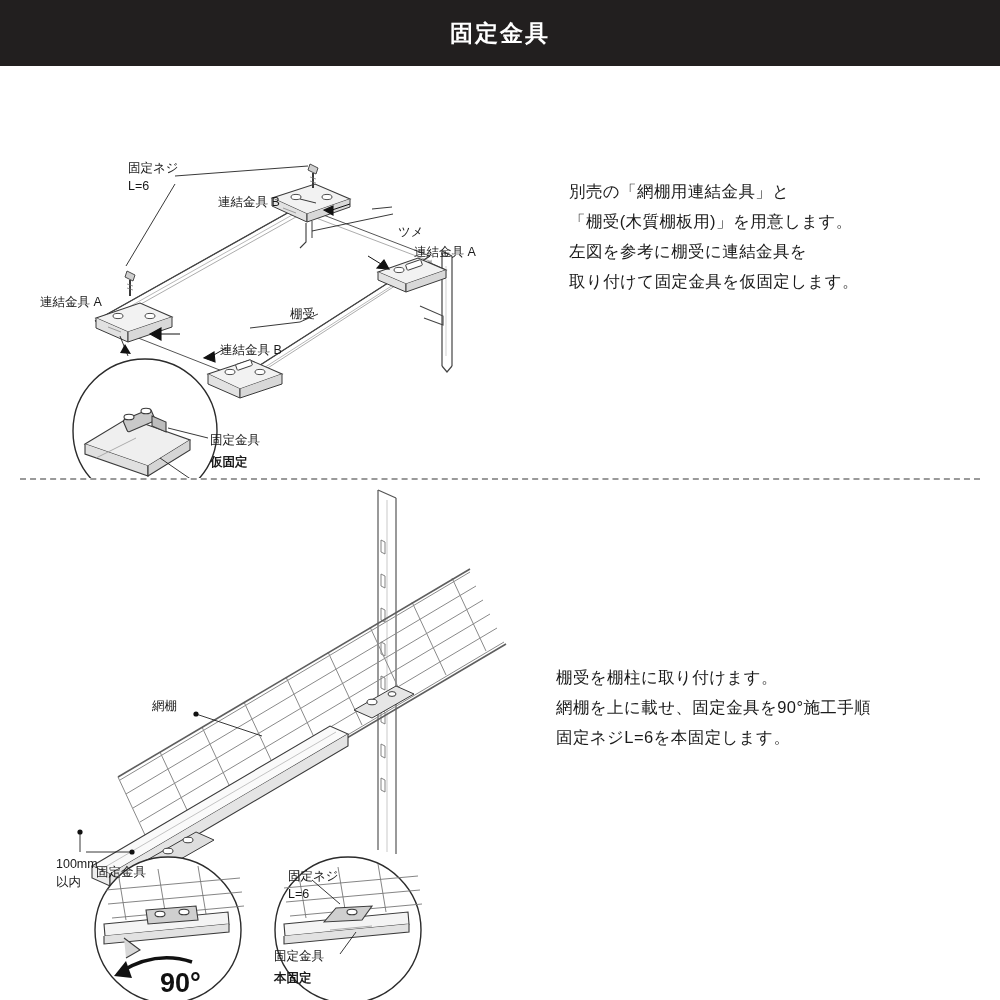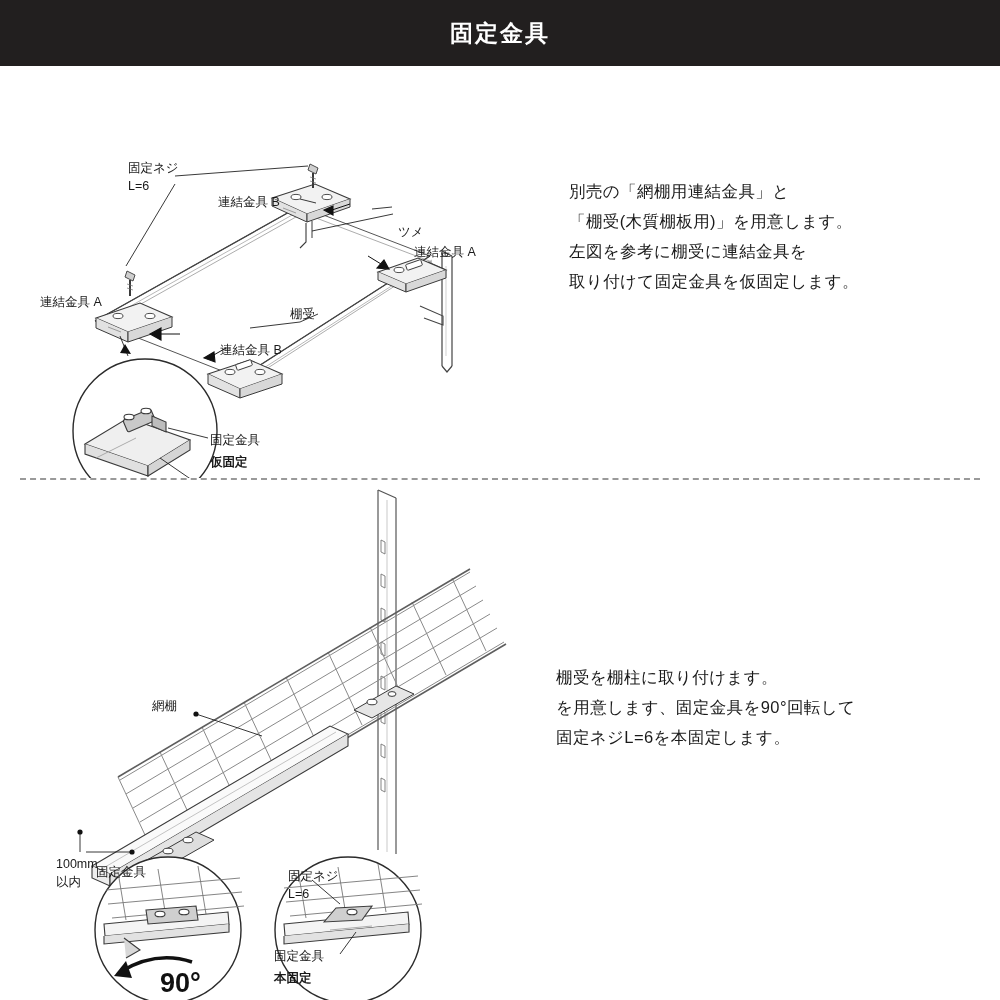--- a/index.html
+++ b/index.html
@@ -342,15 +342,15 @@
     <text class="lbl" x="56" y="406">以内</text>
     <text class="lbl" x="96" y="396">固定金具</text>
     <text class="lbl" x="288" y="400">固定ネジ</text>
     <text class="lbl" x="288" y="418">L=6</text>
     <text class="lbl" x="274" y="480">固定金具</text>
     <text class="lbl-b" x="274" y="502">本固定</text>
   </svg>
   </div>
 
   <div class="caption caption-2">棚受を棚柱に取り付けます。
-を用意します、固定金具を90°回転して
+網棚を上に載せ、固定金具を90°施工手順
 固定ネジL=6を本固定します。</div>
 </div>
 
 </body></html>

